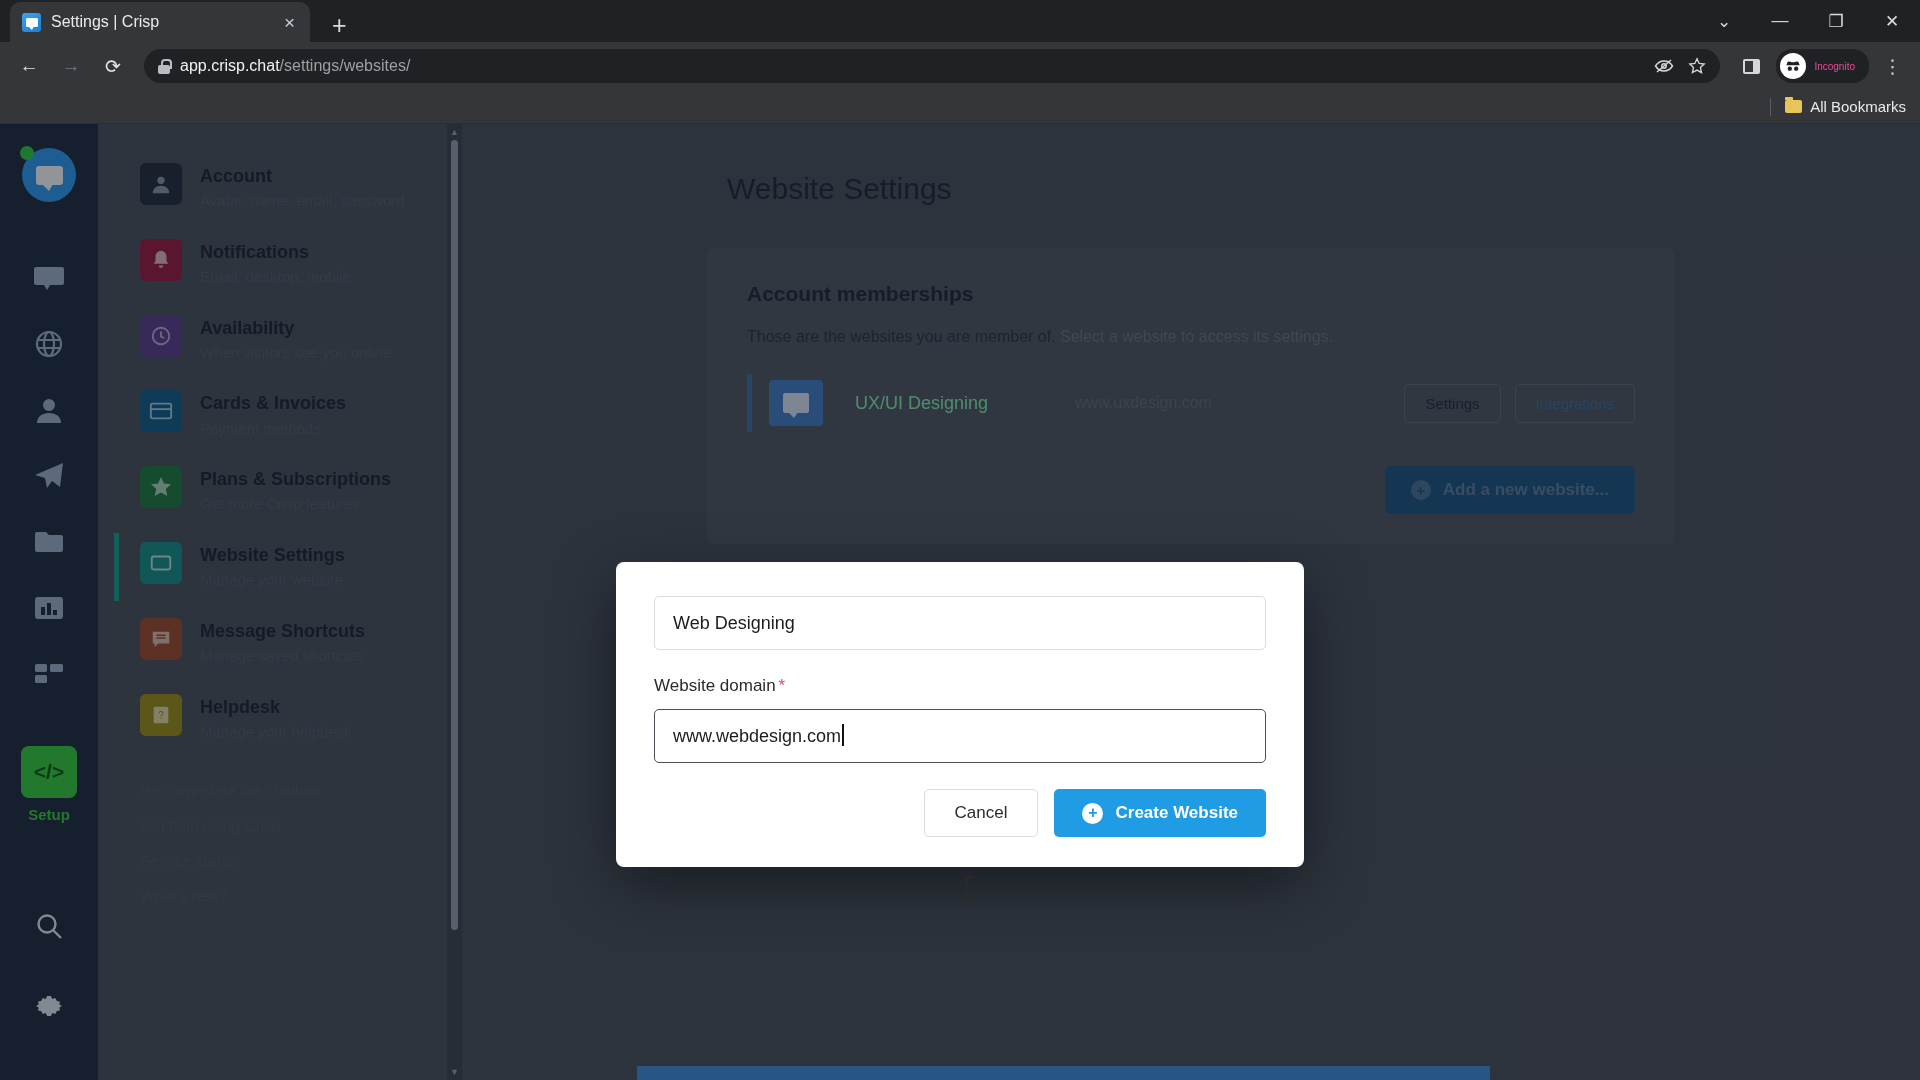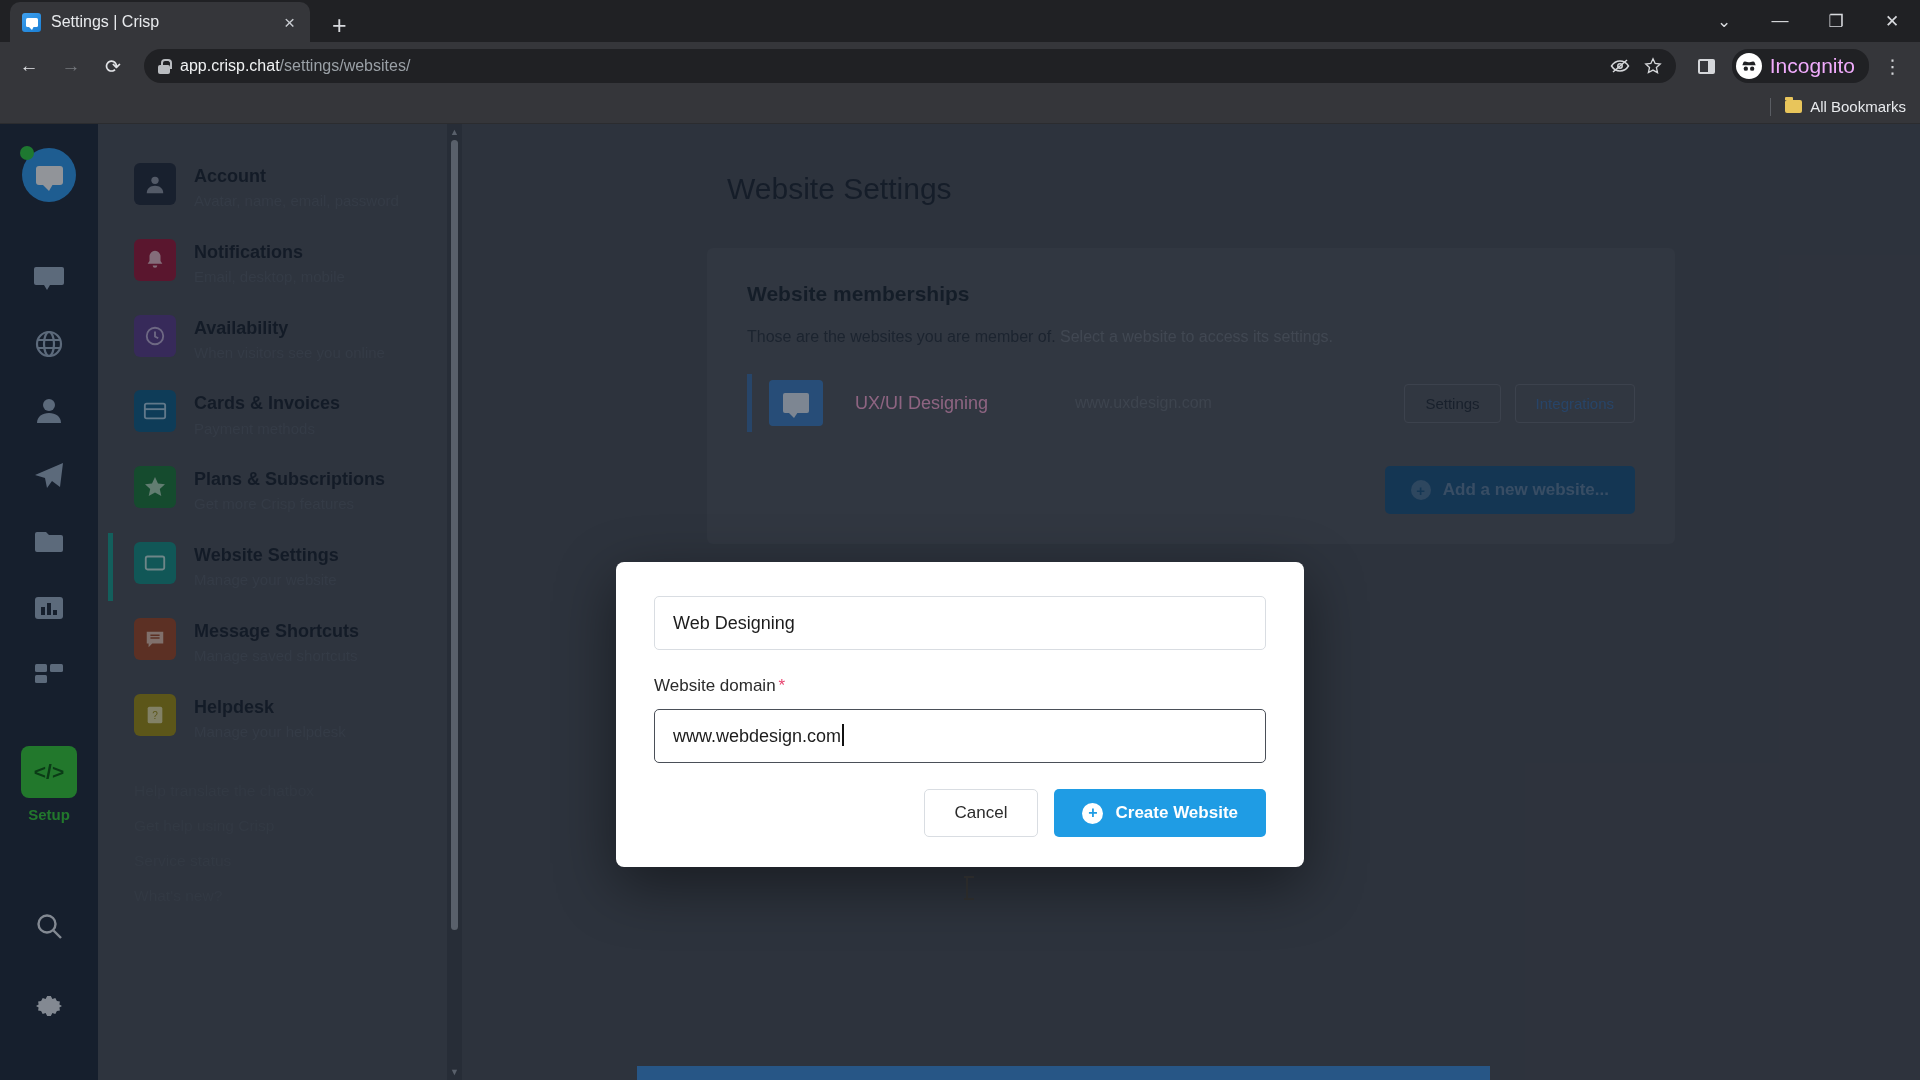--- a/index.html
+++ b/index.html
@@ -65,21 +65,21 @@
   .omni-icons .oi { color:#d5d7da; font-size:17px; cursor:pointer; display:flex; }
   .tb-right { display: flex; align-items: center; gap: 6px; }
   .sidepanel-ico { width: 17px; height: 15px; border: 2px solid #d5d7da; border-radius: 2px; position: relative; }
   .sidepanel-ico:after { content:""; position:absolute; right:0; top:0; bottom:0; width:5px; background:#d5d7da;}
   .incognito-pill {
     display:flex; align-items:center; gap:8px; background:#202124; border-radius: 16px;
     padding: 4px 14px 4px 4px; cursor:pointer;
   }
   .incognito-av { width: 26px; height: 26px; border-radius:50%; background:#fff;
     display:flex; align-items:center; justify-content:center; flex:none; }
-  .incognito-label { color:#f0abfc; font-size: 21px; }
+  .incognito-label { color:#ec4899; font-size: 10px; }
   .kebab { color:#d5d7da; font-size:19px; padding: 0 8px; cursor:pointer; letter-spacing: 0; }
 
   .bookmarks {
     height: 34px; background: #35363a; display:flex; align-items:center;
     justify-content: flex-end; padding: 0 14px; gap: 8px; flex: none;
     border-bottom: 1px solid #2b2c2f;
   }
   .bm-sep { width:1px; height:18px; background:#5a5d63; margin-right: 6px;}
   .bm-folder { width:17px; height:13px; background:#e8c55b; border-radius:2px; position:relative; }
   .bm-folder:before{content:"";position:absolute;top:-3px;left:0;width:8px;height:3px;background:#e8c55b;border-radius:1px 1px 0 0;}
@@ -116,21 +116,21 @@
   }
   .setup-label { color:#35cc3a; font-size:15px; font-weight:bold; margin-top:8px; }
   .rail-bottom { margin-top: auto; display:flex; flex-direction:column; align-items:center; padding-bottom: 22px; }
   .rail-bottom .rail-icon { color:#e6ecf3; margin-bottom: 24px; }
 
   
   .settings-col {
     position: absolute; left: 98px; top: 0; bottom: 0; width: 364px;
     background: #4b5059; overflow: hidden; z-index: 1;
   }
-  .settings-inner { padding: 26px 0 0 10px; }
+  .settings-inner { padding: 26px 0 0 16px; }
   .sitem { display:flex; gap: 18px; align-items:flex-start; padding: 13px 22px 13px 26px;
            position:relative; cursor:pointer; }
   .sitem.active:before {
     content:""; position:absolute; left:0; top:4px; bottom:4px; width:5px; background:#1a9e91;
   }
   .sicon { width: 42px; height: 42px; border-radius: 6px; flex:none; display:flex;
            align-items:center; justify-content:center; }
   .sicon svg { display:block; }
   .stext { padding-top: 1px; }
   .stitle { font-size: 18px; font-weight: bold; color:#1b2430; line-height: 1.35; }
@@ -161,21 +161,21 @@
   .site-row {
     display:flex; align-items:center; margin-top: 34px; position:relative;
     padding-left: 22px;
   }
   .site-row:before{ content:""; position:absolute; left:0; top:-6px; bottom:-6px; width:5px; background:#3f6fa8; }
   .site-thumb { width: 54px; height: 46px; background:#3f7fc4; border-radius:4px; flex:none;
                 display:flex; align-items:center; justify-content:center; }
   .site-thumb span { width:26px; height:20px; background:#dbe6f2; border-radius:2px; position:relative;}
   .site-thumb span:after{content:"";position:absolute;left:5px;bottom:-5px;width:0;height:0;
     border-left:6px solid transparent;border-right:4px solid transparent;border-top:6px solid #dbe6f2;}
-  .site-name { font-size: 18px; color:#f9a8d4; margin-left: 32px; width: 220px; }
+  .site-name { font-size: 18px; color:#86efac; margin-left: 32px; width: 220px; }
   .site-domain { font-size: 16px; color:#666d77; }
   .row-btns { margin-left: auto; display:flex; gap: 14px; }
   .ghost-btn {
     border:1px solid #656b75; border-radius:4px; padding: 10px 20px; font-size:15px;
     color:#242d39; background: transparent; cursor:pointer; white-space:nowrap;
   }
   .ghost-btn.blue { color:#3e6ea6; }
   .add-row { display:flex; justify-content:flex-end; margin-top: 40px; }
   .add-btn {
     background:#1d5480; color:#5e7f9e; border:none; border-radius:5px;
@@ -491,21 +491,21 @@
             <div class="thumb"></div>
           </div>
         <div class="col-arrow down">▼</div>
       </div>
     </div>
 
     <div class="main">
       <div class="main-pad">
         <div class="page-title">Website Settings</div>
         <div class="card">
-          <h3>Website memberships</h3>
+          <h3>Account memberships</h3>
           <div class="desc">
             <span>Those are the websites you are member of.</span>
             <span class="muted">Select a website to access its settings.</span>
           </div>
           <div class="site-row">
             <span class="site-thumb">
                 <span></span>
               </span>
             <span class="site-name">UX/UI Designing</span>
             <span class="site-domain">www.uxdesign.com</span>

